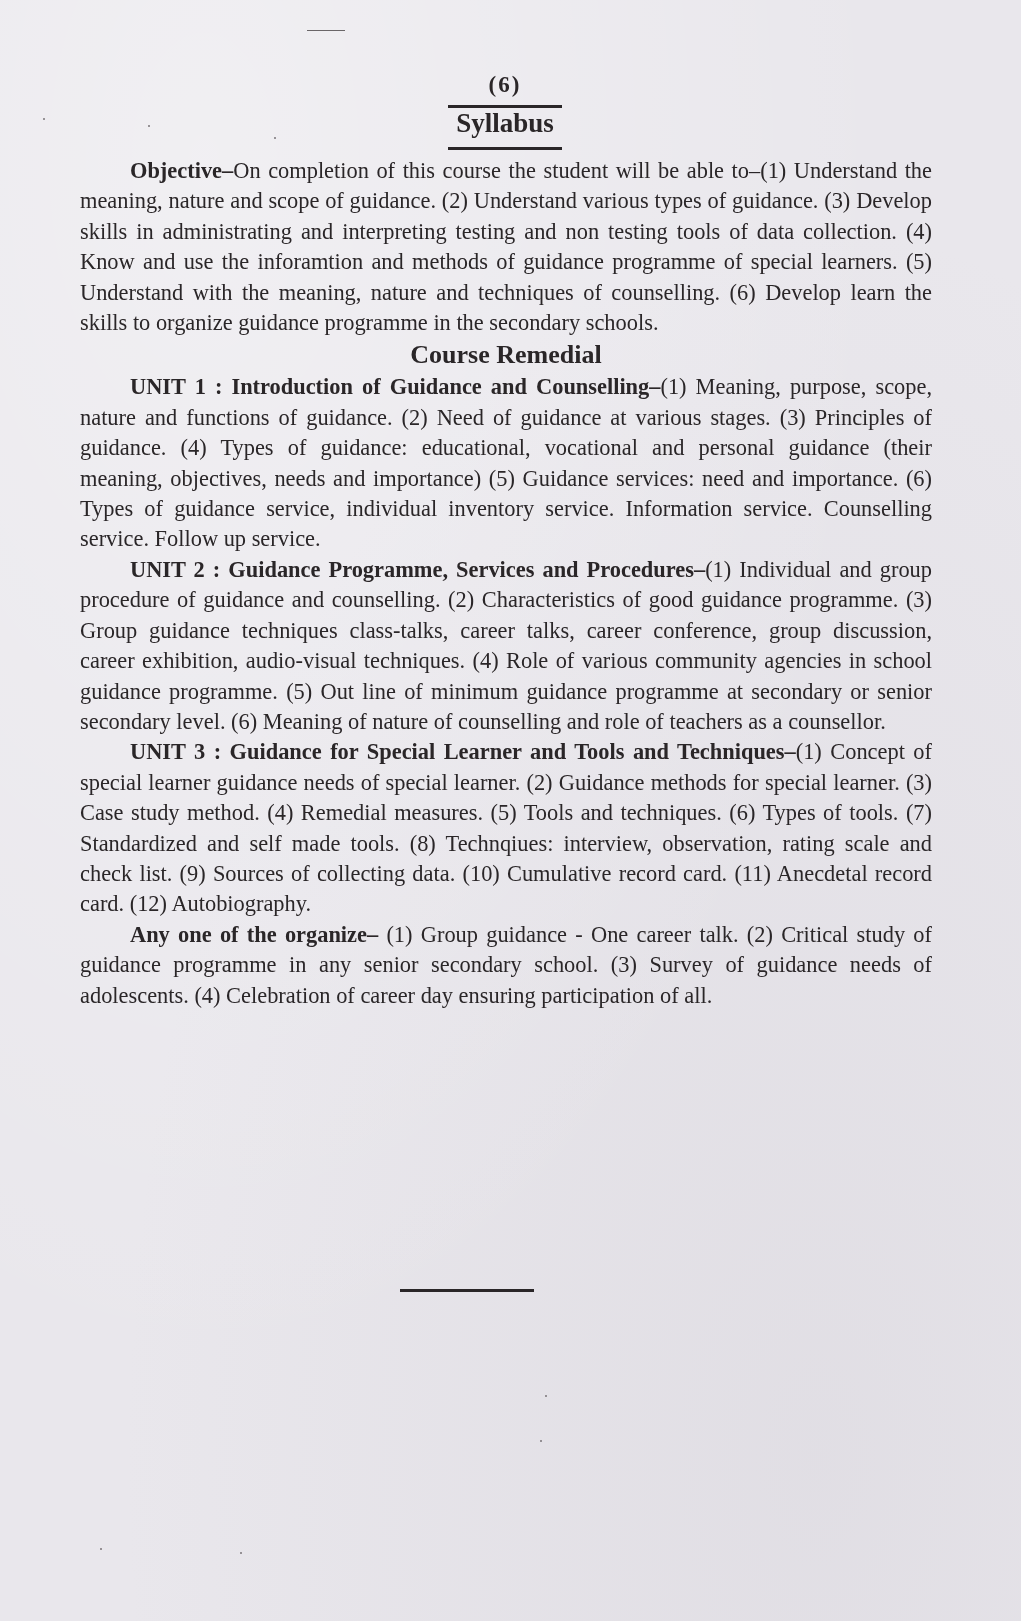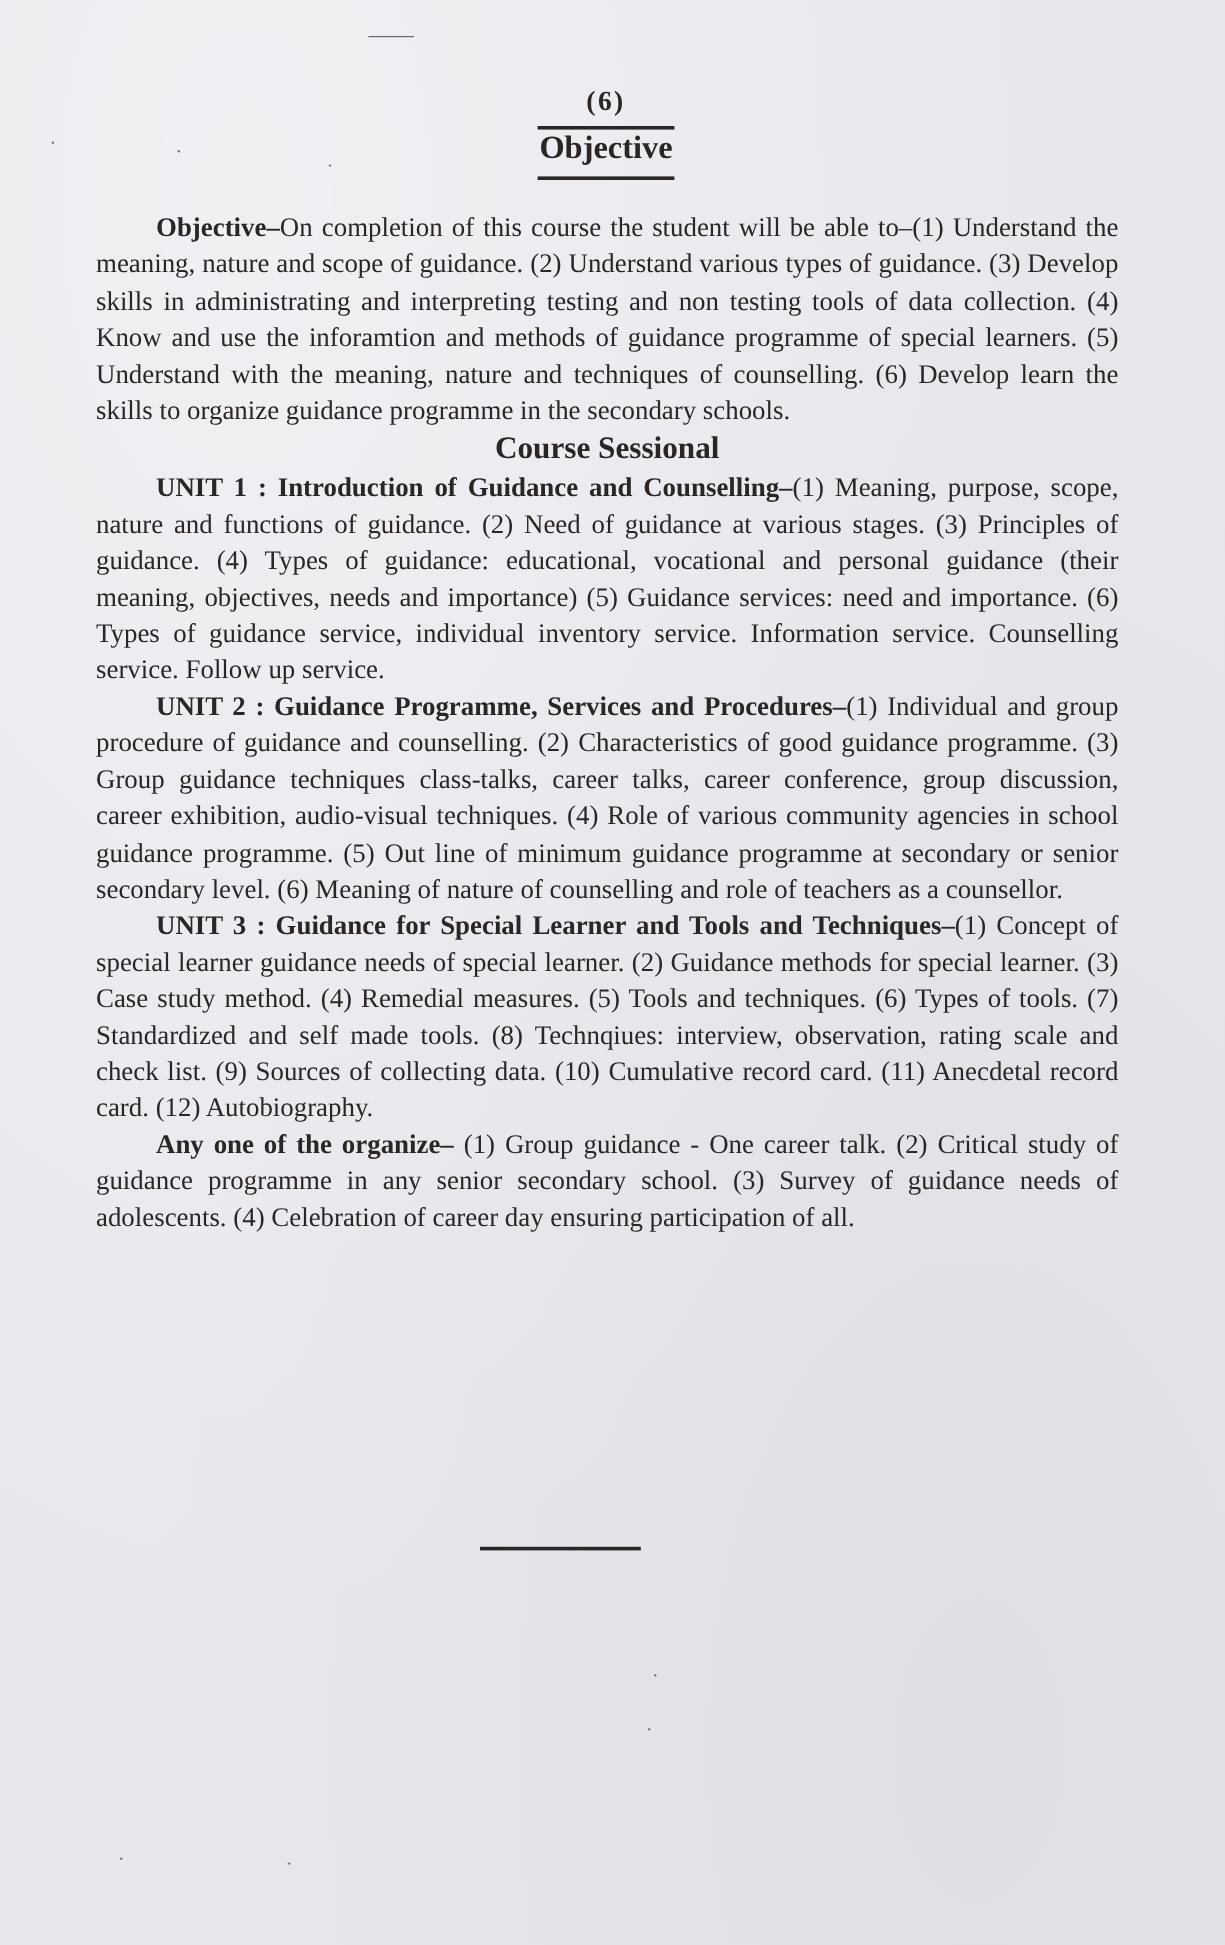--- a/index.html
+++ b/index.html
@@ -21,47 +21,47 @@
     position: absolute; top: 72px; left: 0; width: 1010px;
     text-align: center; font-weight: bold; font-size: 23px; letter-spacing: 2px;
   }
   .rule { position: absolute; height: 3px; background: #2a2628; }
   .page-title {
     position: absolute; top: 108px; left: 0; width: 1010px;
     text-align: center; font-weight: bold; font-size: 27px;
   }
   .content {
     position: absolute; top: 156px; left: 80px; width: 852px;
-    font-size: 22.4px; line-height: 30.4px; text-align: justify; margin-top: 19px;
+    font-size: 22.4px; line-height: 30.4px; text-align: justify;
   }
   .content p { margin: 0; text-indent: 50px; }
   .content b { font-weight: bold; }
   .section-heading {
     text-align: center; font-weight: bold; font-size: 26px; line-height: 34px;
     margin: 0;
   }
   .section-heading.practicum { margin-top: 8px; margin-bottom: 2px; }
   .end-rule { position: absolute; top: 1289px; left: 400px; width: 134px; height: 3px; background: #2a2628; }
   .speck { position: absolute; width: 2px; height: 2px; background: #7a7578; border-radius: 50%; }
 </style>
 </head>
 <body>
 
 <div class="page-bg"></div>
 <div class="stray-mark" style="top:30px;left:307px;width:38px;"></div>
 
 <div class="page-number">(6)</div>
 <div class="rule" style="top:105px;left:448px;width:114px;"></div>
-<div class="page-title">Objective</div>
+<div class="page-title">Syllabus</div>
 <div class="rule" style="top:147px;left:448px;width:114px;"></div>
 
 <div class="content">
   <p><b>Objective–</b><span>On completion of this course the student will be able to–(1) Understand the meaning, nature and scope of guidance. (2) Understand various types of guidance. (3) Develop skills in administrating and interpreting testing and non testing tools of data collection. (4) Know and use the inforamtion and methods of guidance programme of special learners. (5) Understand with the meaning, nature and techniques of counselling. (6) Develop learn the skills to organize guidance programme in the secondary schools.</span></p>
 
-  <h2 class="section-heading">Course Sessional</h2>
+  <h2 class="section-heading">Course Remedial</h2>
 
   <p><b>UNIT 1 : Introduction of Guidance and Counselling–</b><span>(1) Meaning, purpose, scope, nature and functions of guidance. (2) Need of guidance at various stages. (3) Principles of guidance. (4) Types of guidance: educational, vocational and personal guidance (their meaning, objectives, needs and importance) (5) Guidance services: need and importance. (6) Types of guidance service, individual inventory service. Information service. Counselling service. Follow up service.</span></p>
 
   <p><b>UNIT 2 : Guidance Programme, Services and Procedures–</b><span>(1) Individual and group procedure of guidance and counselling. (2) Characteristics of good guidance programme. (3) Group guidance techniques class-talks, career talks, career conference, group discussion, career exhibition, audio-visual techniques. (4) Role of various community agencies in school guidance programme. (5) Out line of minimum guidance programme at secondary or senior secondary level. (6) Meaning of nature of counselling and role of teachers as a counsellor.</span></p>
 
   <p><b>UNIT 3 : Guidance for Special Learner and Tools and Techniques–</b><span>(1) Concept of special learner guidance needs of special learner. (2) Guidance methods for special learner. (3) Case study method. (4) Remedial measures. (5) Tools and techniques. (6) Types of tools. (7) Standardized and self made tools. (8) Technqiues: interview, observation, rating scale and check list. (9) Sources of collecting data. (10) Cumulative record card. (11) Anecdetal record card. (12) Autobiography.</span></p>
 
 
   <p><b>Any one of the organize–</b><span> (1) Group guidance - One career talk. (2) Critical study of guidance programme in any senior secondary school. (3) Survey of guidance needs of adolescents. (4) Celebration of career day ensuring participation of all.</span></p>
 </div>

